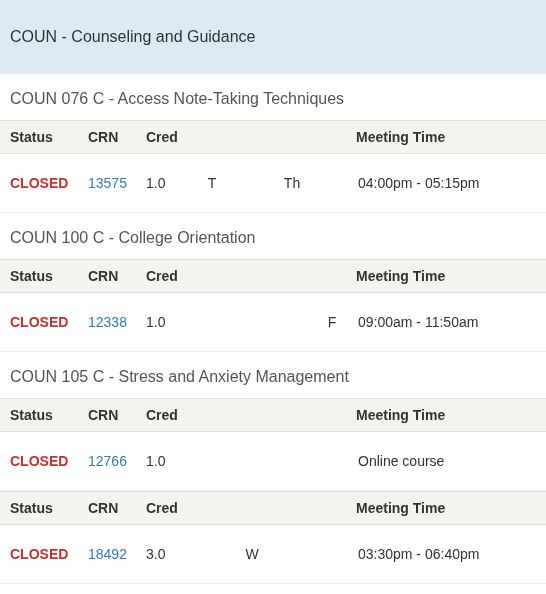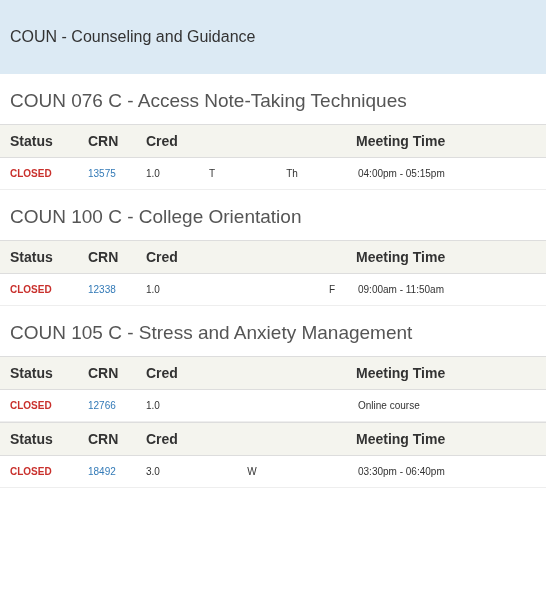--- a/index.html
+++ b/index.html
@@ -14,43 +14,43 @@
   .dept-header {
     background: #dceaf4;
     padding: 28px 10px;
     font-size: 16px;
     color: #333;
   }
   .course-block { }
   .course-title {
     padding: 16px 10px 12px 10px;
     color: #555;
-    font-size: 19px;
+    font-size: 16px;
   }
   table {
     width: 100%;
     border-collapse: collapse;
   }
   thead tr {
     background: #f4f4ee;
   }
   th {
     text-align: left;
     font-weight: bold;
     padding: 8px 6px;
     color: #333;
     border-top: 1px solid #ddd;
     border-bottom: 1px solid #ddd;
     font-size: 14px;
   }
   td {
-    padding: 10px 6px;
+    padding: 21px 6px;
     border-bottom: 1px solid #eee;
     vertical-align: middle;
-    font-size: 10px;
+    font-size: 14px;
   }
   .col-status { width: 82px; padding-left: 10px; margin-top: 24px;}
   .col-crn    { width: 58px; margin-left: 16px; }
   .col-cred   { width: 52px; }
   .col-day    { width: 40px; text-align: center; }
   .col-meeting { padding-right: 14px; }
   th.col-meeting-h { padding-left: 4px; }
   th.col-cred { }
   .status-closed { color: #c9302c; font-weight: bold; }
   .status-waitlisted { color: #3c763d; font-weight: bold; }

